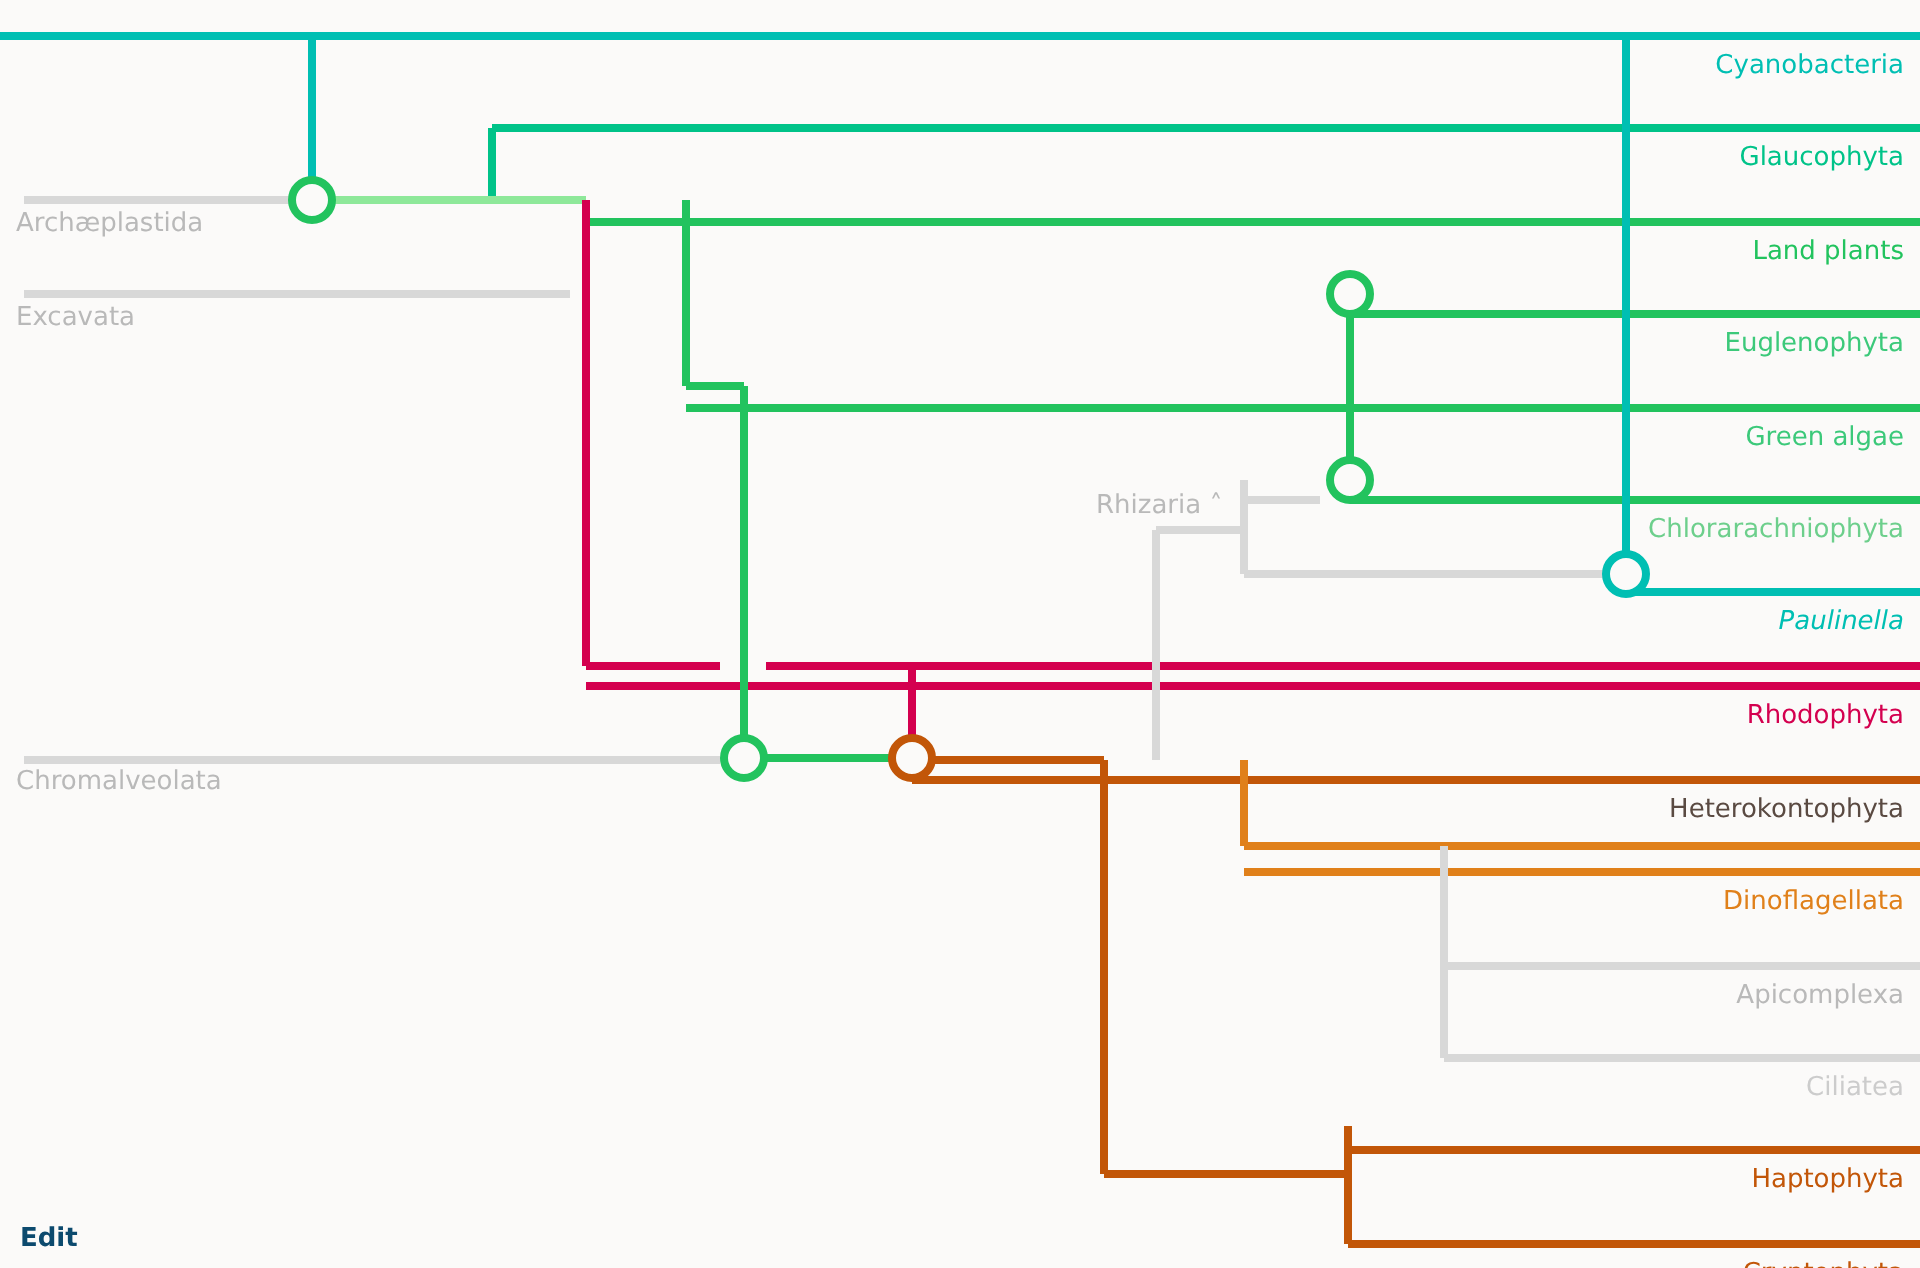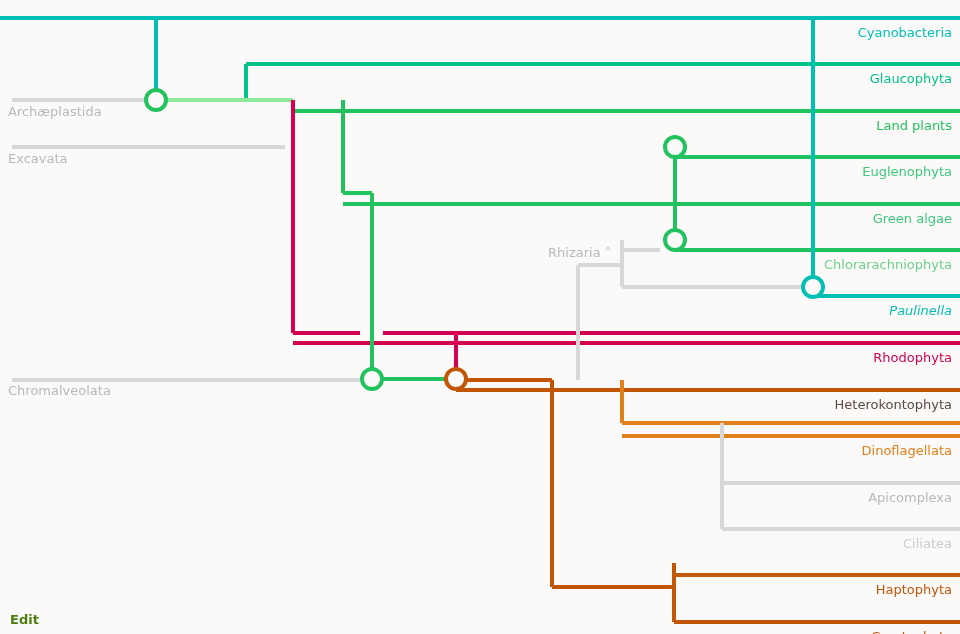--- a/index.html
+++ b/index.html
@@ -22,21 +22,21 @@
     font-size:13px;
     text-anchor:start;
     dominant-baseline:middle;
     fill:#b9b9b9;
   }
   .edit-button{
     position:absolute;
     left:10px;bottom:7px;
     font-size:13px;
     font-weight:bold;
-    color:#4d7c0f;
+    color:#0c4a6e;
     cursor:pointer;
     font-family:"DejaVu Sans","Liberation Sans",sans-serif;
   }
   .branch{fill:none;stroke-linecap:butt;}
   .node-circle{fill:#fbfaf9;stroke-width:4;}
 </style>
 </head>
 <body>
 
 <div id="tree-root">

